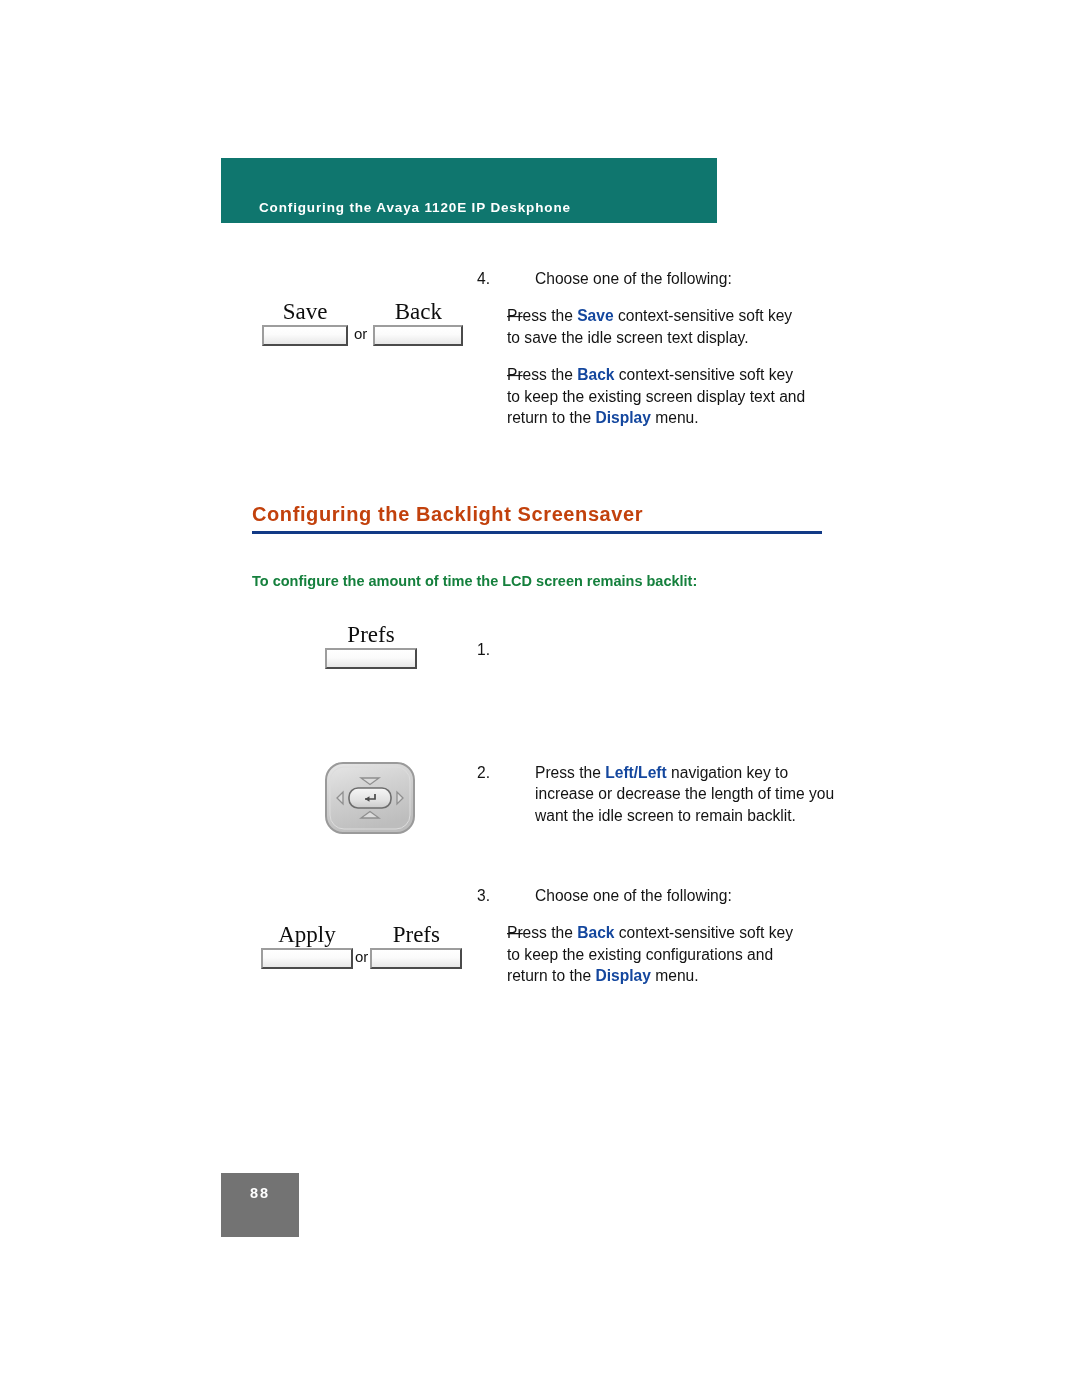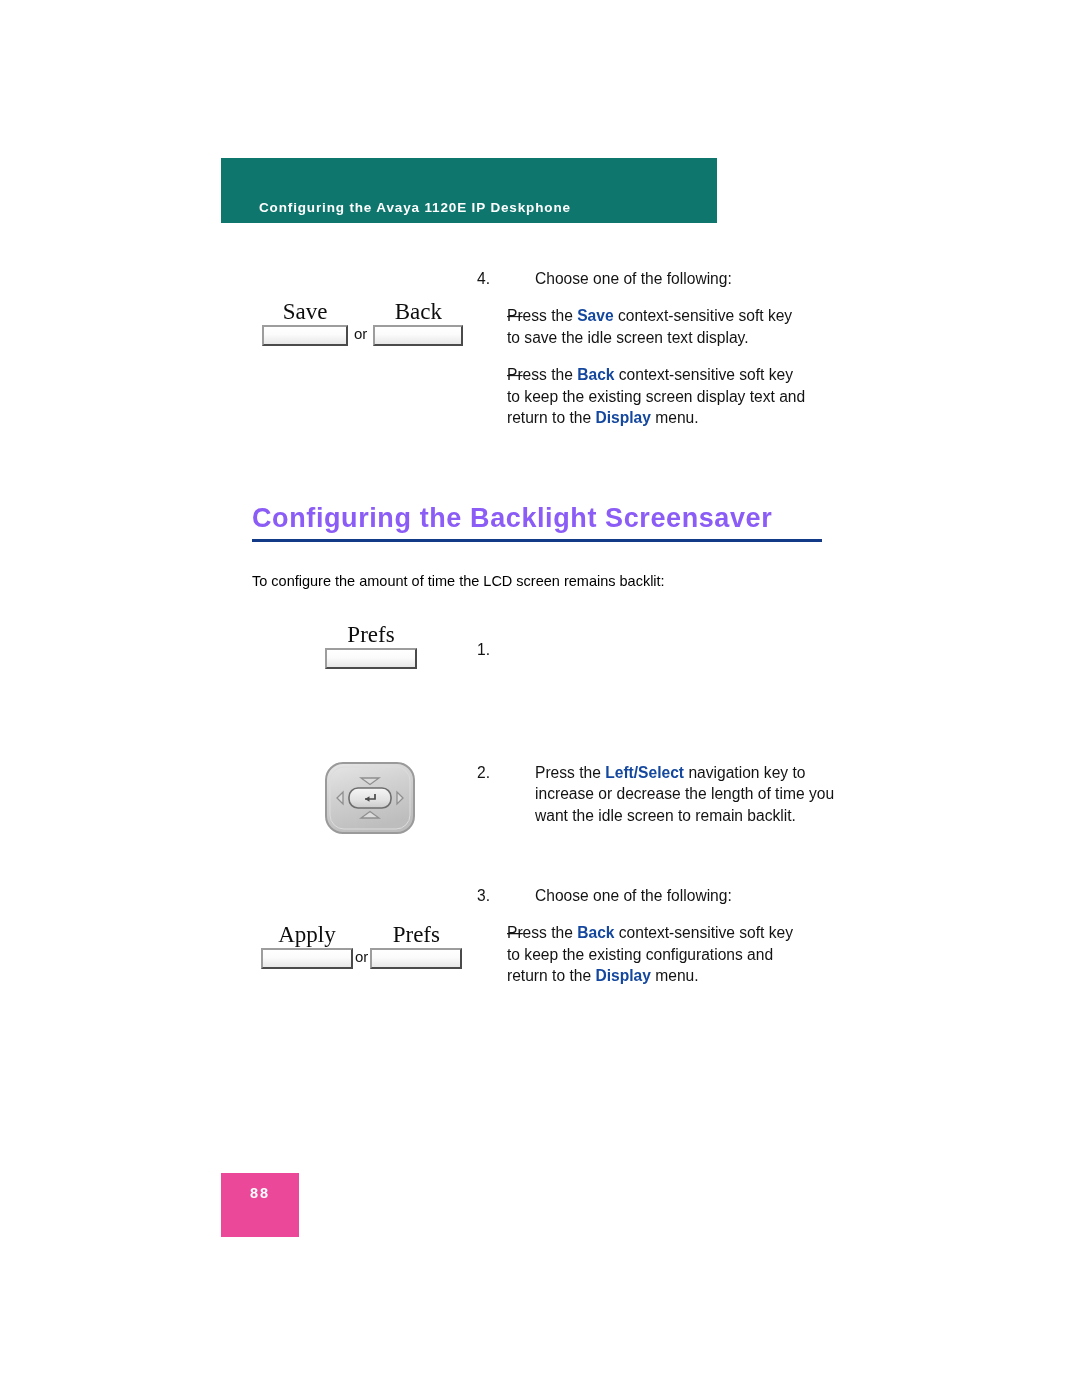--- a/index.html
+++ b/index.html
@@ -37,40 +37,40 @@
   }
 
   
   .section-heading {
     position: absolute;
     left: 252px;
     top: 503px;
     width: 570px;
   }
   .section-heading-text {
-    font-size: 27px;
-    font-weight: bold;
-    color: #8b5cf6;
+    font-size: 20px;
+    font-weight: bold;
+    color: #c2410c;
     letter-spacing: 0.6px;
     white-space: nowrap;
   }
   .section-heading-rule {
     margin-top: 5px;
     height: 3px;
     background: #123a86;
     width: 100%;
   }
 
   .subheading {
     position: absolute;
     left: 252px;
     top: 573px;
     font-size: 14.5px;
-    font-weight: normal;
-    color: #000000;
+    font-weight: bold;
+    color: #15803d;
     white-space: nowrap;
   }
 
   
   .step {
     position: absolute;
     font-size: 15.6px;
     line-height: 21.4px;
     color: #131313;
   }
@@ -153,21 +153,21 @@
     height: 76px;
   }
 
   
   .page-number-box {
     position: absolute;
     left: 221px;
     top: 1173px;
     width: 78px;
     height: 64px;
-    background: #ec4899;
+    background: #737373;
   }
   .page-number-text {
     position: absolute;
     left: 0;
     right: 0;
     top: 12px;
     text-align: center;
     color: #ffffff;
     font-size: 14.5px;
     font-weight: bold;
@@ -249,21 +249,21 @@
 
     <rect x="26" y="28" width="42" height="20" rx="9" ry="9" fill="url(#ctrg)" stroke="#6d6d6d" stroke-width="1.6"></rect>
 
     <path d="M52 34 L52 39 L42 39" fill="none" stroke="#4a4a4a" stroke-width="1.7"></path>
     <polygon points="42,39 46.5,36.2 46.5,41.8" fill="#4a4a4a"></polygon>
   </svg>
 </div>
 
 <div class="step" style="left:477px; top:762px; width:370px;">
   <span class="step-num">2.</span>
-  <div class="step-body" style="width:315px;">Press the <b class="blue">Left/Select</b> navigation key to increase or decrease the length of time you want the idle screen to remain backlit.</div>
+  <div class="step-body" style="width:315px;">Press the <b class="blue">Left/Left</b> navigation key to increase or decrease the length of time you want the idle screen to remain backlit.</div>
 </div>
 
 <div class="step" style="left:477px; top:885px; width:370px;">
   <span class="step-num">3.</span>
   <div class="step-body">Choose one of the following:</div>
   <div class="sub">
     <span class="sub-dash">—</span>
   </div>
   <div class="sub">
     <span class="sub-dash">—</span>

